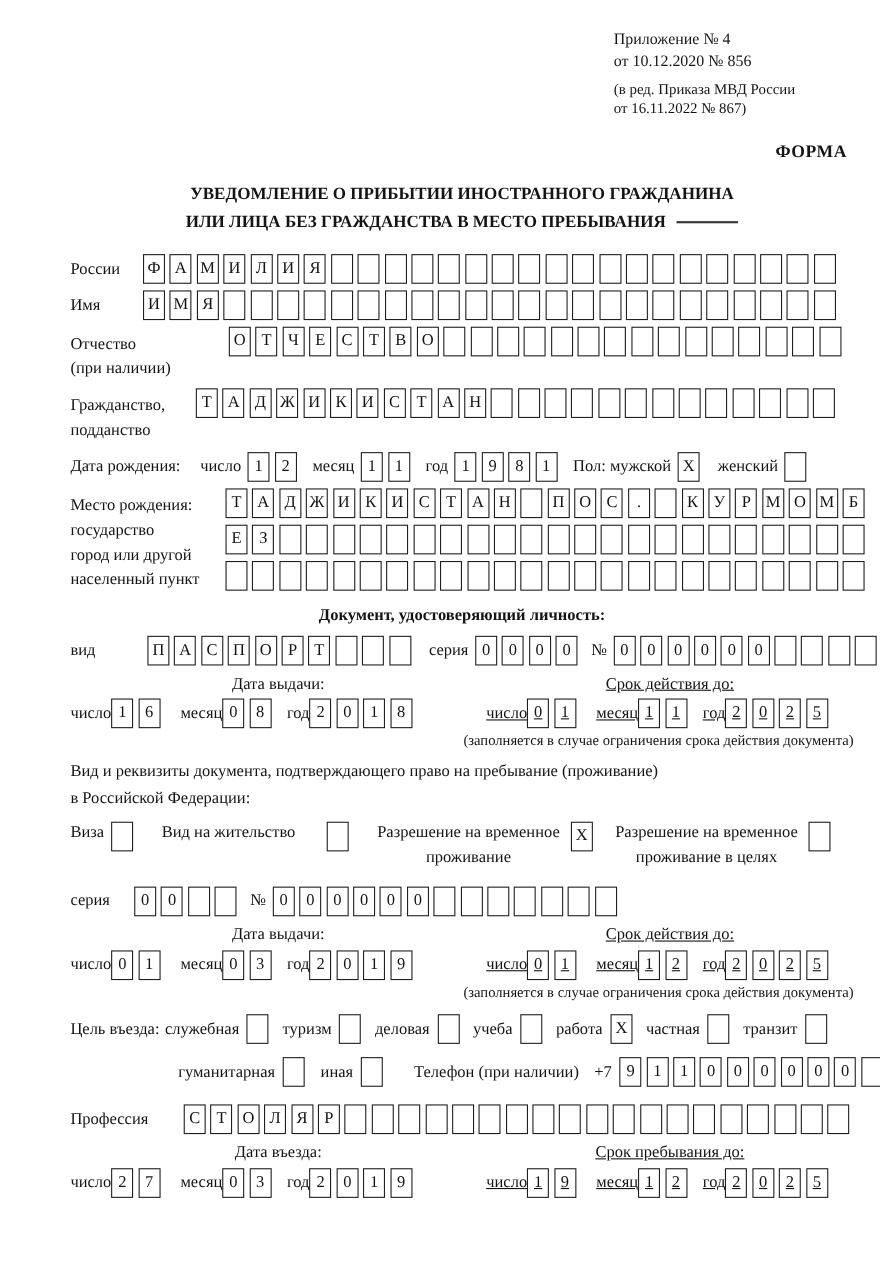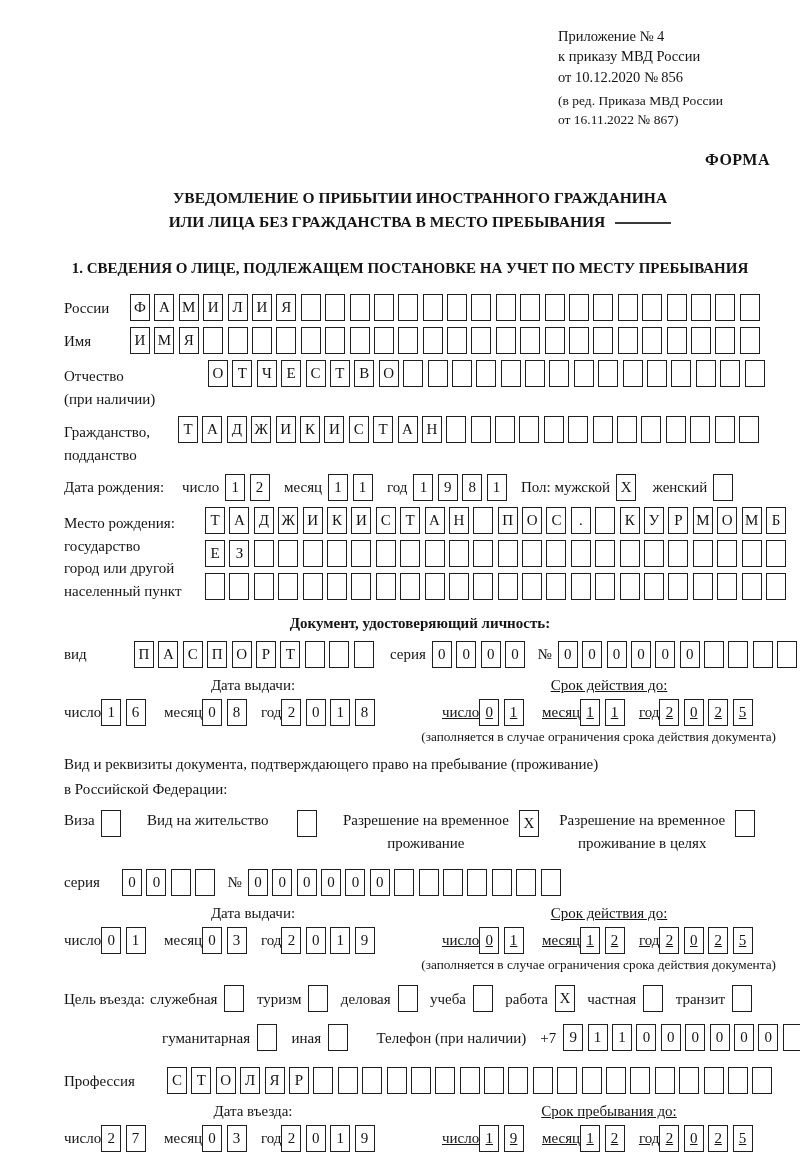--- a/index.html
+++ b/index.html
@@ -57,34 +57,32 @@
   .purpose .lab{white-space:nowrap;}
   .purpose .boxes{margin-left:7px;}
 </style>
 </head>
 <body>
 
 <div class="page">
 
   <div class="hdr">
     <div>Приложение № 4</div>
-    <div>к приказу МВД России</div>
     <div>от 10.12.2020 № 856</div>
     <div class="small gap">(в ред. Приказа МВД России</div>
     <div class="small">от 16.11.2022 № 867)</div>
   </div>
 
   <div class="form-label">ФОРМА</div>
 
   <div class="title">
     <div>УВЕДОМЛЕНИЕ О ПРИБЫТИИ ИНОСТРАННОГО ГРАЖДАНИНА</div>
     <div><span>ИЛИ ЛИЦА БЕЗ ГРАЖДАНСТВА В МЕСТО ПРЕБЫВАНИЯ</span><span class="uline"></span></div>
   </div>
 
-  <div class="sec-head">1. СВЕДЕНИЯ О ЛИЦЕ, ПОДЛЕЖАЩЕМ ПОСТАНОВКЕ НА УЧЕТ ПО МЕСТУ ПРЕБЫВАНИЯ</div>
 
   <div class="f-row" style="margin-top:16px;">
     <div class="f-label w66">России</div>
     <div class="boxes">
         <span class="cell">Ф</span>
         <span class="cell">А</span>
         <span class="cell">М</span>
         <span class="cell">И</span>
         <span class="cell">Л</span>
         <span class="cell">И</span>

